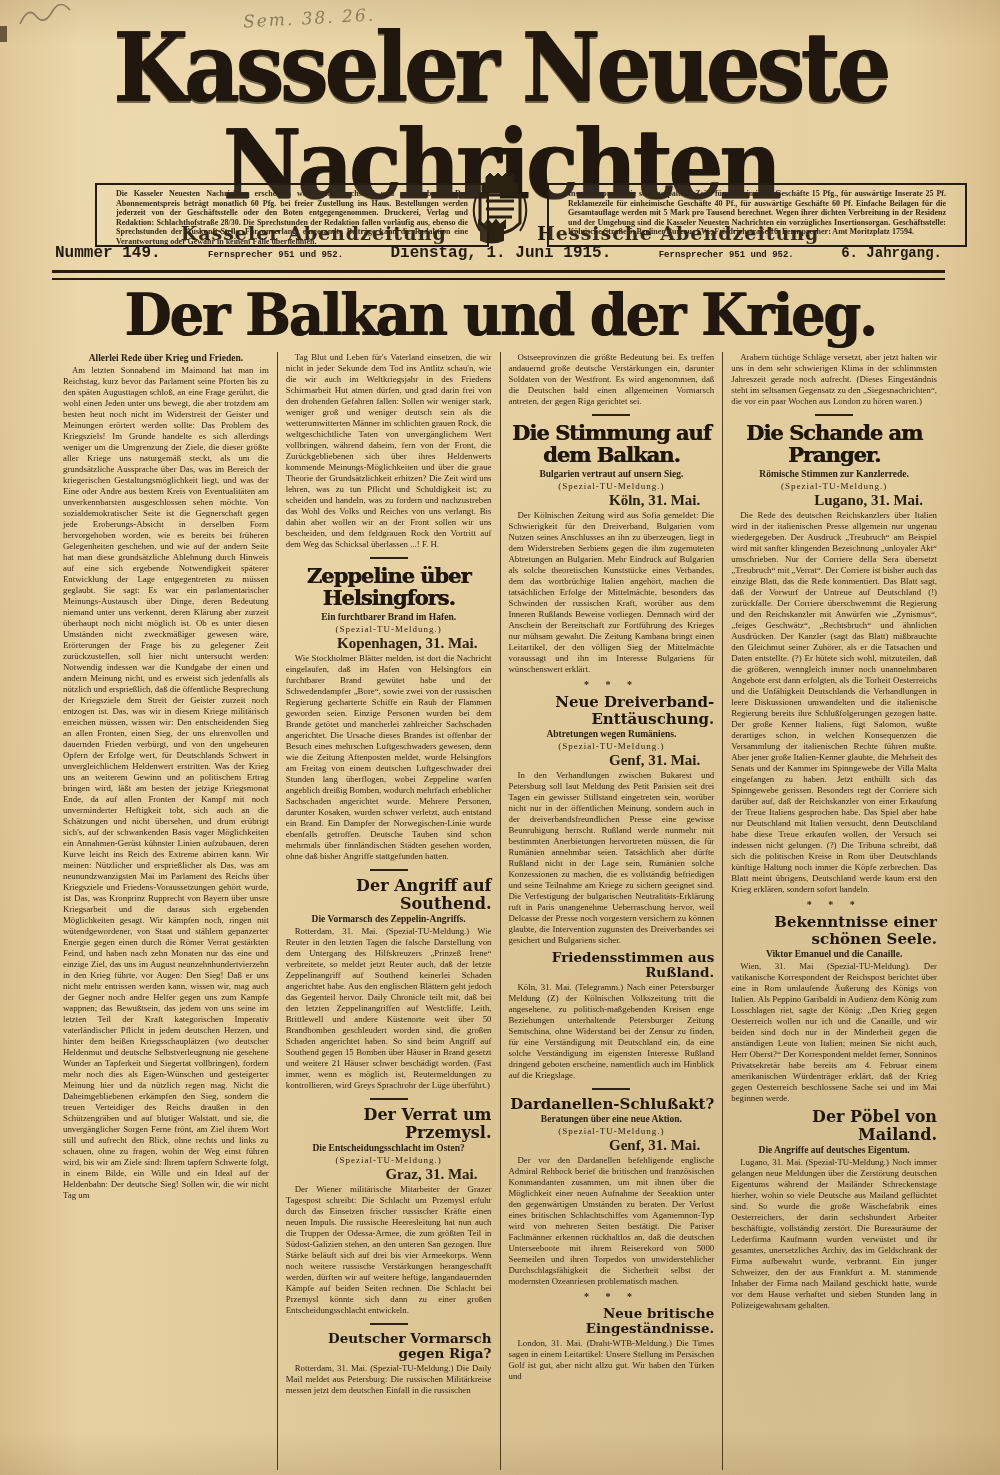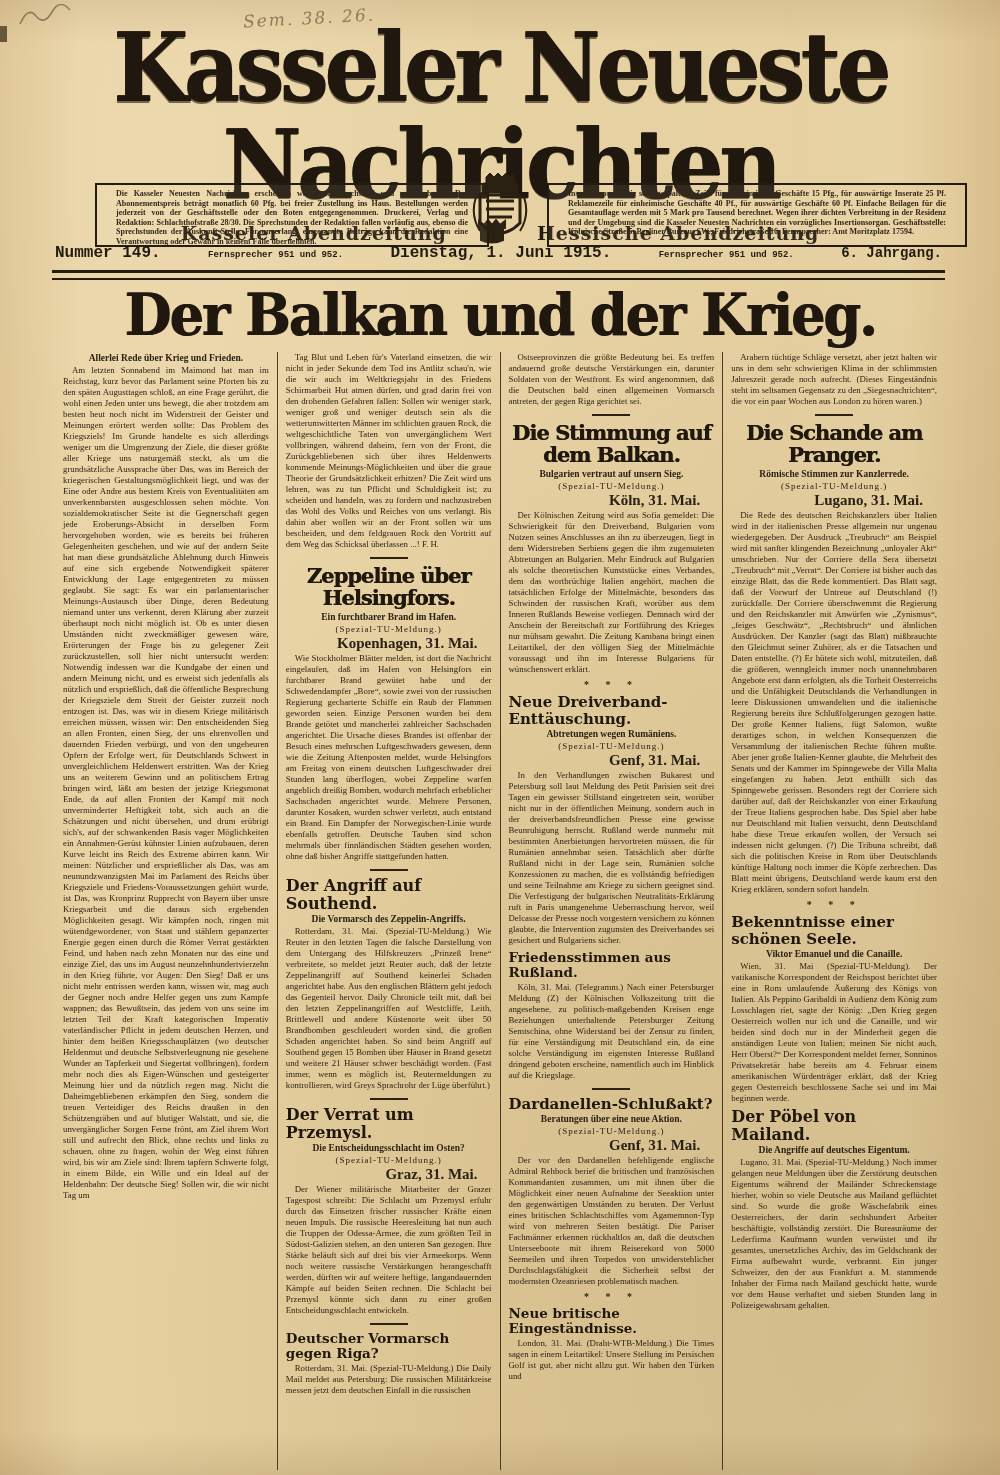--- a/index.html
+++ b/index.html
@@ -70,21 +70,21 @@
     display:flex;overflow:hidden;
   }
   .col{flex:1 1 0;padding:0 8px;overflow:hidden;}
   .col + .col{border-left:1px solid #3f3categories120;border-left:1px solid #4a3a24;}
   .art-title-lg{
     font-family:"DejaVu Serif",serif;font-weight:bold;text-align:center;
     font-size:21px;line-height:1.05;margin:4px 0 3px 0;color:#20180e;
     letter-spacing:-1px;text-shadow:.5px 0 #20180e;
   }
   .art-title{
-    font-family:"DejaVu Serif",serif;font-weight:bold;text-align:left;
+    font-family:"DejaVu Serif",serif;font-weight:bold;text-align:right;
     font-size:13.5px;line-height:1.1;margin:4px 0 2px 0;color:#20180e;
   }
   .art-sub{font-size:9.5px;font-weight:bold;text-align:center;margin:1px 0 2px 0;}
   .art-credit{font-size:9px;text-align:center;margin:0 0 1px 0;letter-spacing:1px;}
   .art-dateline{font-size:15px;font-weight:bold;text-align:right;padding-right:14px;margin:0 0 1px 0;}
   .body-text{
     font-size:8.8px;line-height:11px;text-align:justify;margin:0 0 2px 0;
     text-indent:9px;color:#2e2315;
   }
   .sep-rule{width:38px;border:none;border-top:2px solid #2b2115;margin:7px auto 6px auto;}

